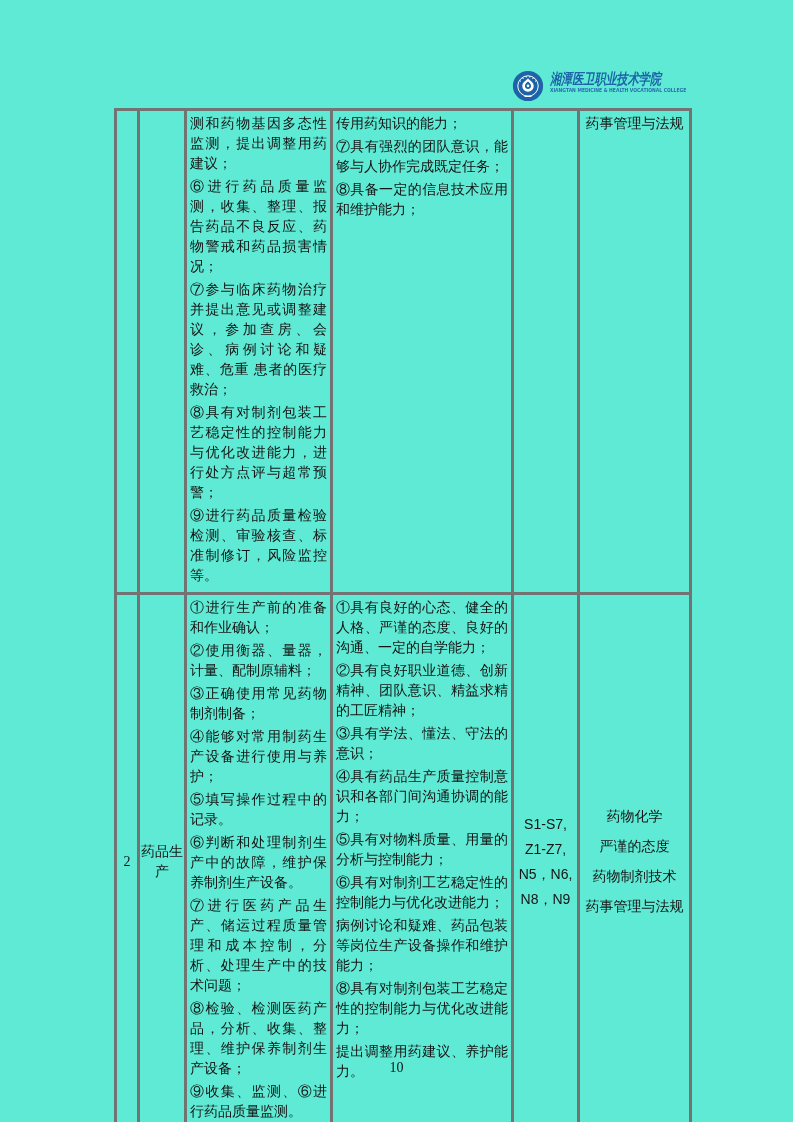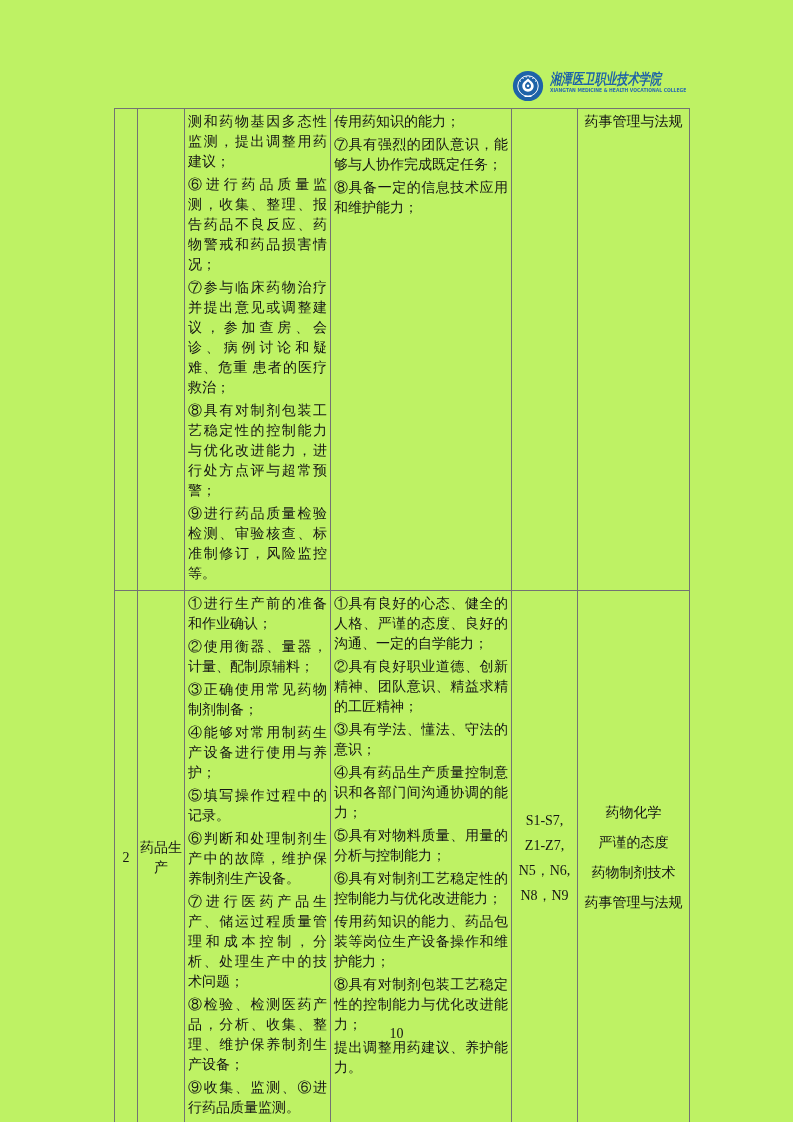--- a/index.html
+++ b/index.html
@@ -1,17 +1,17 @@
 <!DOCTYPE html>
 <html><head>
 <meta charset="utf-8">
 <style>
   html,body{margin:0;padding:0;background:#e8e8e8;}
   .page{
-    position:relative;width:793px;height:1122px;margin:0 auto;background:#bef264;
+    position:relative;width:793px;height:1122px;margin:0 auto;background:#5eead4;
     font-family:"Liberation Serif","DejaVu Serif",serif;color:#141414;overflow:hidden;
   }
   
   .logo{position:absolute;left:512px;top:70px;display:flex;align-items:flex-start;}
   .emblem{width:32px;height:32px;flex:0 0 auto;}
   .logo-text{margin-left:6px;padding-top:2px;}
   .logo-cn{
     color:#1e63a8;font-weight:bold;font-style:italic;font-size:15px;
     white-space:nowrap;transform:scaleX(0.74);transform-origin:left top;
     font-family:"DejaVu Serif",serif;letter-spacing:0px;line-height:15px;
@@ -19,34 +19,34 @@
   .logo-en{
     color:#2a6cb0;font-size:8px;white-space:nowrap;line-height:8px;margin-top:2px;
     transform:scale(0.56);transform-origin:left top;
     font-family:"DejaVu Sans","Liberation Sans",sans-serif;font-weight:bold;
   }
   
   table.doc-table{
     position:absolute;left:114px;top:108px;border-collapse:collapse;table-layout:fixed;
   }
   .doc-table td{
-    border:1px solid #737373;vertical-align:top;padding:3px 3px;
+    border:3px solid #737373;vertical-align:top;padding:3px 3px;
     font-size:14px;line-height:20px;
   }
   .paras p{margin:0 0 3px 0;text-align:justify;}
   td.c-idx,td.c-cat{vertical-align:middle;text-align:center;padding:1px;}
   td.c-codes{vertical-align:middle;text-align:center;padding:1px;}
-  td.c-codes p{margin:0;line-height:25px;text-align:center;font-family:Liberation Serif, serif;}
+  td.c-codes p{margin:0;line-height:25px;text-align:center;font-family:Liberation Sans, sans-serif;}
   td.c-courses{vertical-align:middle;text-align:center;padding:2px;margin-top:13px;}
   td.c-courses p{margin:0;line-height:30px;text-align:center;}
   td.c-courses.top-align{vertical-align:top;}
   td.c-courses.top-align p{line-height:22px;}
   
   .page-num{
-    position:absolute;left:0;top:1026px;width:100%;text-align:center;
+    position:absolute;left:0;top:1060px;width:100%;text-align:center;
     font-size:14px;color:#141414;
   }
 </style>
 </head>
 <body>
 
 <div class="page">
 
   <div class="logo">
     <svg class="emblem" viewBox="0 0 36 36">
@@ -124,21 +124,21 @@
             </div>
       </td>
       <td>
         <div class="paras">
               <p>①具有良好的心态、健全的人格、严谨的态度、良好的沟通、一定的自学能力；</p>
               <p>②具有良好职业道德、创新精神、团队意识、精益求精的工匠精神；</p>
               <p>③具有学法、懂法、守法的意识；</p>
               <p>④具有药品生产质量控制意识和各部门间沟通协调的能力；</p>
               <p>⑤具有对物料质量、用量的分析与控制能力；</p>
               <p>⑥具有对制剂工艺稳定性的控制能力与优化改进能力；</p>
-              <p>传用药知识的能力、药品包装等岗位生产设备操作和维护能力；</p>
+              <p>病例讨论和疑难、药品包装等岗位生产设备操作和维护能力；</p>
               <p>⑧具有对制剂包装工艺稳定性的控制能力与优化改进能力；</p>
               <p>提出调整用药建议、养护能力。</p>
             </div>
       </td>
       <td class="c-codes">
         <div>
               <p>S1-S7,</p>
               <p>Z1-Z7,</p>
               <p>N5，N6,</p>
               <p>N8，N9</p>

